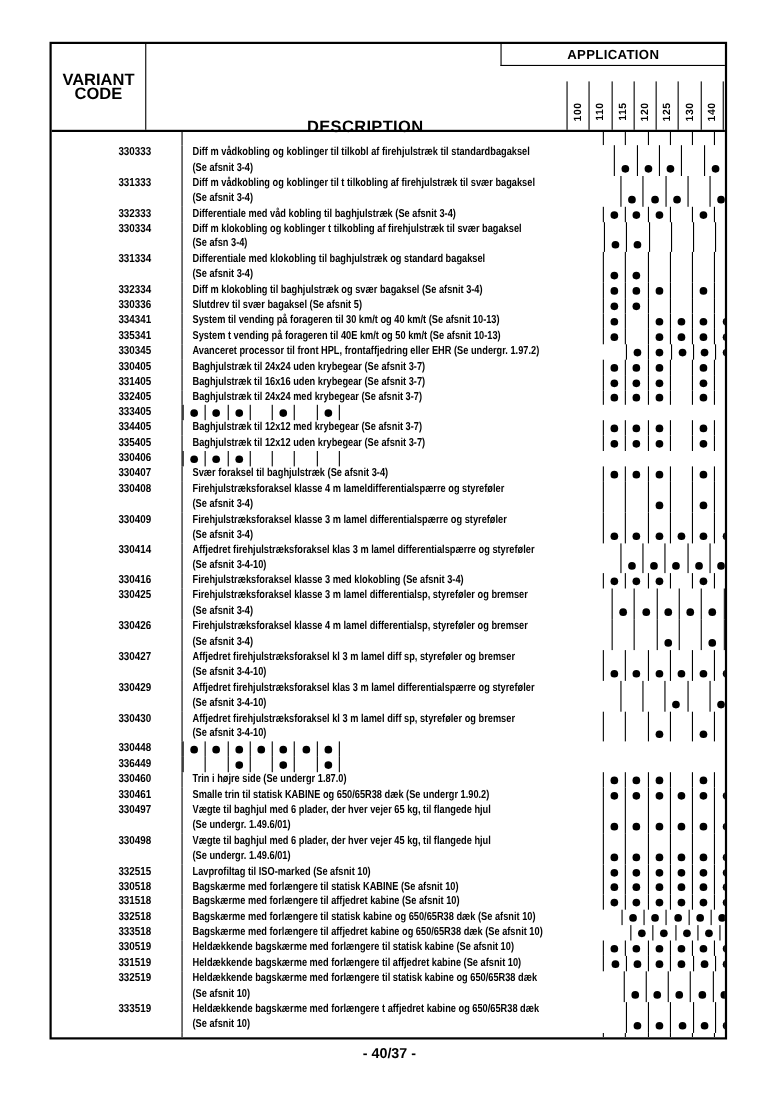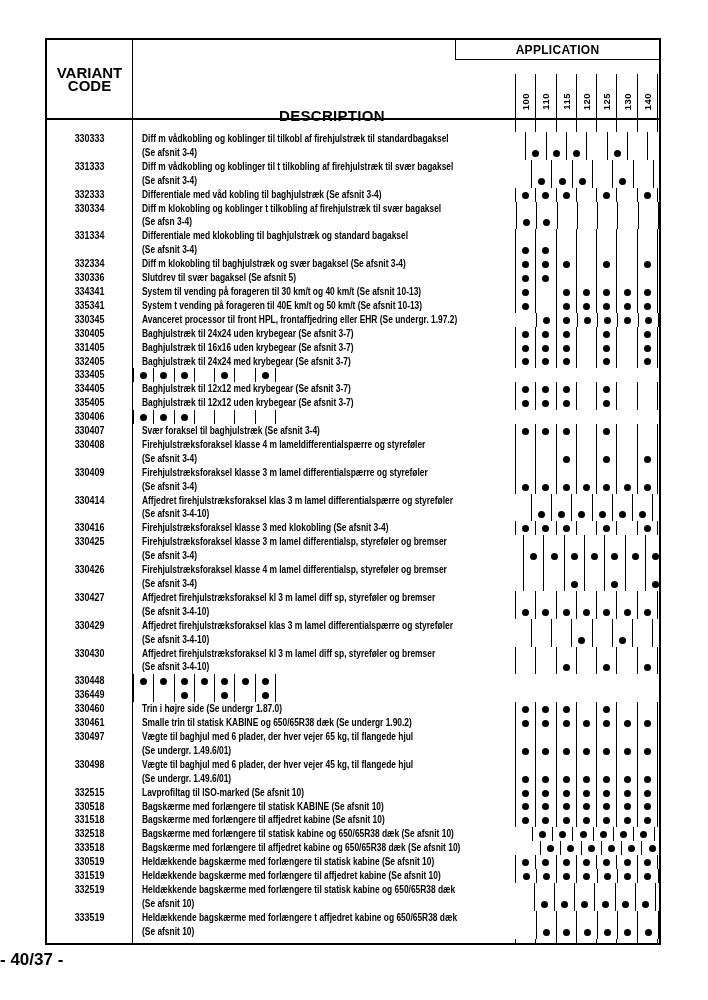--- a/index.html
+++ b/index.html
@@ -15,33 +15,33 @@
          justify-content:center;font-size:15px;letter-spacing:.3px;margin-top:44px;}
   .appbox{position:absolute;left:408px;top:0;right:0;height:20px;border-left:1px solid #000;
           border-bottom:1px solid #000;box-sizing:border-box;display:flex;align-items:center;
           justify-content:center;font-size:12px;letter-spacing:.3px;}
   .collabels{position:absolute;left:468px;top:34px;bottom:0;right:0;display:flex;}
   .col-label{flex:0 0 20.3px;border-left:1px solid #000;box-sizing:border-box;display:flex;
              align-items:flex-end;justify-content:center;padding-bottom:8px;}
   .col-label .vert{writing-mode:vertical-rl;transform:rotate(180deg);font-size:9.5px;letter-spacing:.5px;}
   .col-label-end{flex:1 1 auto;border-left:1px solid #000;box-sizing:border-box;}
   .tbody{flex:1 1 auto;display:flex;flex-direction:column;overflow:hidden;}
-  .row{display:flex;flex:0 0 auto;}
+  .row{display:flex;flex:0 0 auto;margin-left:33px;}
   .row.spacer{flex:0 0 12px;height:12px;overflow:hidden;}
   .row.filler{flex:1 1 auto;overflow:hidden;}
   .cell{box-sizing:border-box;}
   .code{flex:0 0 86px;border-right:1px solid #000;text-align:center;font-size:10.5px;line-height:13.9px;}
   .code .cond{display:inline-block;transform:scaleX(.85);}
   .desc{flex:0 0 382px;padding-left:9px;overflow:visible;}
   .line{font-size:10.5px;line-height:13.9px;white-space:nowrap;transform:scaleX(.8);transform-origin:0 50%;}
   .dotcell{flex:0 0 20.3px;border-left:1px solid #000;display:flex;align-items:flex-end;
            justify-content:center;padding-bottom:3px;}
   .endcell{flex:1 1 auto;border-left:1px solid #000;}
   .dot{width:7px;height:7px;border-radius:50%;background:#000;flex:none;}
-  .footer{position:absolute;left:0;top:950px;width:100%;font-size:17px;}
+  .footer{position:absolute;left:0;top:950px;width:100%;text-align:center;font-size:13px;}
 </style>
 </head>
 <body>
 
 <div class="page">
   <div class="tbl">
     <div class="thead">
       <div class="vhead">
         <span>VARIANT</span>
         <span>CODE</span>

